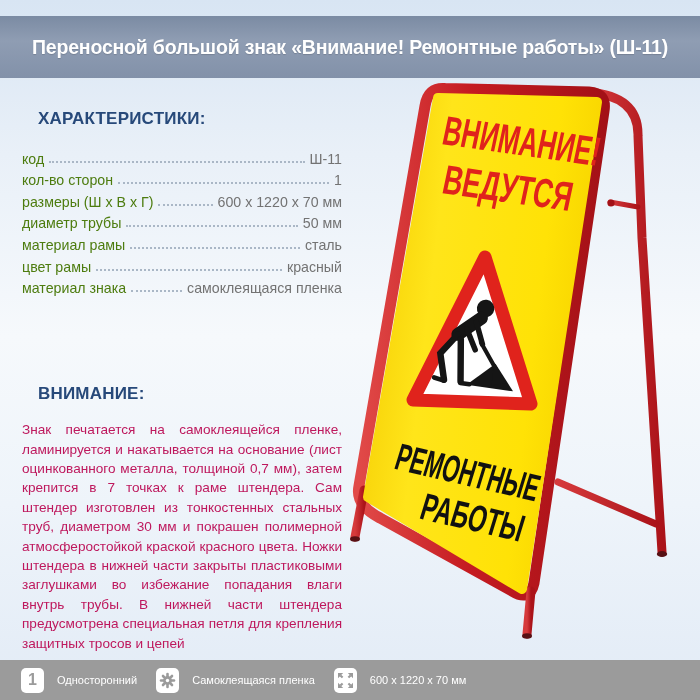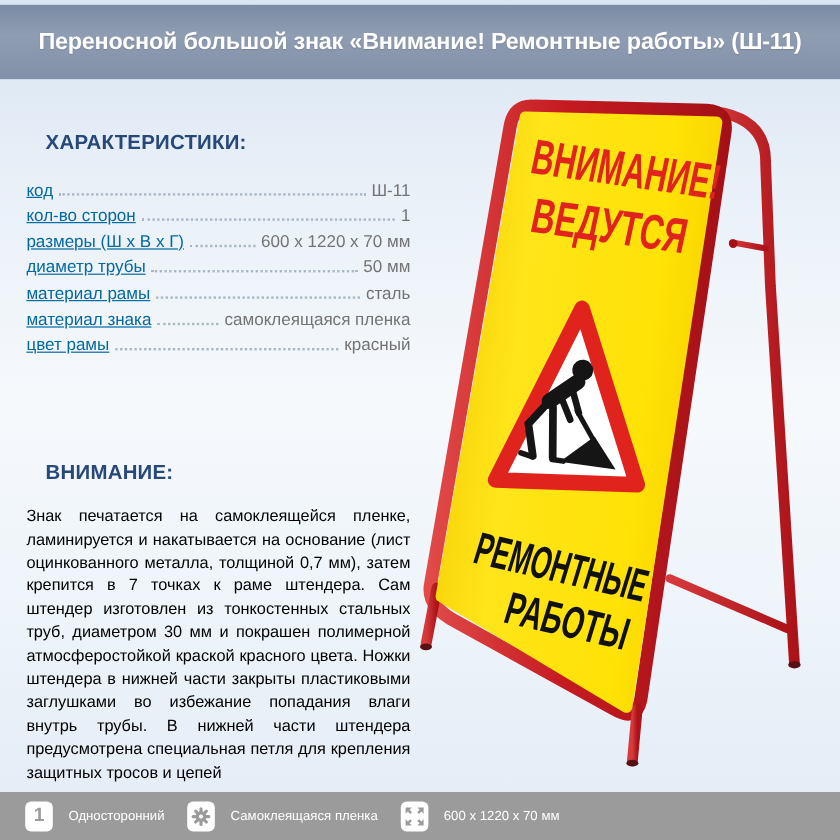--- a/index.html
+++ b/index.html
@@ -3,46 +3,46 @@
 <meta charset="utf-8">
 <style>
   html,body{margin:0;padding:0;}
   body{
     width:700px;height:700px;overflow:hidden;position:relative;
     font-family:"Liberation Sans",sans-serif;
     background:linear-gradient(180deg,#d8e5f3 0%,#e9f0f8 22%,#f6f9fc 48%,#eef4fa 72%,#e2ebf6 100%);
   }
   
   .header{
-    position:absolute;left:0;top:4px;width:700px;height:62px;
+    position:absolute;left:0;top:16px;width:700px;height:62px;
     background:linear-gradient(180deg,#7b8ba3 0%,#8f9db3 40%,#8291a9 100%);
     display:flex;align-items:center;justify-content:center;
   }
   .header h1{
     margin:0;color:#ffffff;font-size:19.5px;font-weight:700;letter-spacing:-0.2px;
     text-shadow:0 1px 1px rgba(0,0,0,0.15);white-space:nowrap;
   }
   
   .left-col{position:absolute;left:22px;top:62px;width:320px;}
   .section-heading{
     color:#27497a;font-size:17px;font-weight:700;letter-spacing:0.2px;margin:16px;
   }
   .spec-heading{padding-top:31px;}
   .spec-list{margin-top:13px;}
   .spec-row{
     display:flex;align-items:flex-end;height:21.6px;font-size:14.2px;white-space:nowrap;
   }
-  .spec-label{color:#0369a1;text-decoration:underline;}
+  .spec-label{color:#4d7c0f;}
   .spec-dots{
     flex:1;border-bottom:2px dotted #aab7c6;margin:0 5px 4px 5px;min-width:12px;
   }
   .spec-value{color:#737373;}
   .desc-heading{margin-top:88px;}
   .desc-text{
-    margin-top:9px;color:#000000;font-size:13.6px;line-height:19.4px;
+    margin-top:9px;color:#be185d;font-size:13.6px;line-height:19.4px;
     text-align:justify;
   }
   
   .sign-wrap{position:absolute;left:340px;top:78px;width:352px;height:582px;}
   
   .footer{
     position:absolute;left:0;bottom:0;width:700px;height:40px;background:#9b9b9b;
     display:flex;align-items:center;padding-left:21px;box-sizing:border-box;
     column-gap:19px;
   }
@@ -84,28 +84,28 @@
       <span class="spec-label">диаметр трубы</span>
       <span class="spec-dots"></span>
       <span class="spec-value">50 мм</span>
     </div>
     <div class="spec-row">
       <span class="spec-label">материал рамы</span>
       <span class="spec-dots"></span>
       <span class="spec-value">сталь</span>
     </div>
     <div class="spec-row">
+      <span class="spec-label">цвет  рамы</span>
+      <span class="spec-dots"></span>
+      <span class="spec-value">красный</span>
+    </div>
+    <div class="spec-row">
       <span class="spec-label">материал знака</span>
       <span class="spec-dots"></span>
       <span class="spec-value">самоклеящаяся пленка</span>
-    </div>
-    <div class="spec-row">
-      <span class="spec-label">цвет  рамы</span>
-      <span class="spec-dots"></span>
-      <span class="spec-value">красный</span>
     </div>
   </div>
 
   <h2 class="section-heading desc-heading">ВНИМАНИЕ:</h2>
   <p class="desc-text">Знак печатается на самоклеящейся пленке, ламинируется и накатывается на основание (лист оцинкованного металла, толщиной 0,7 мм), затем крепится в 7 точках к раме штендера. Сам штендер изготовлен из тонкостенных стальных труб, диаметром 30 мм и покрашен полимерной атмосферостойкой краской красного цвета. Ножки штендера в нижней части закрыты пластиковыми заглушками во избежание попадания влаги внутрь трубы. В нижней части штендера предусмотрена специальная петля для крепления защитных тросов и цепей</p>
 </div>
 
 <div class="sign-wrap">
   <svg width="352" height="582" viewBox="0 0 352 582">
     <defs>

